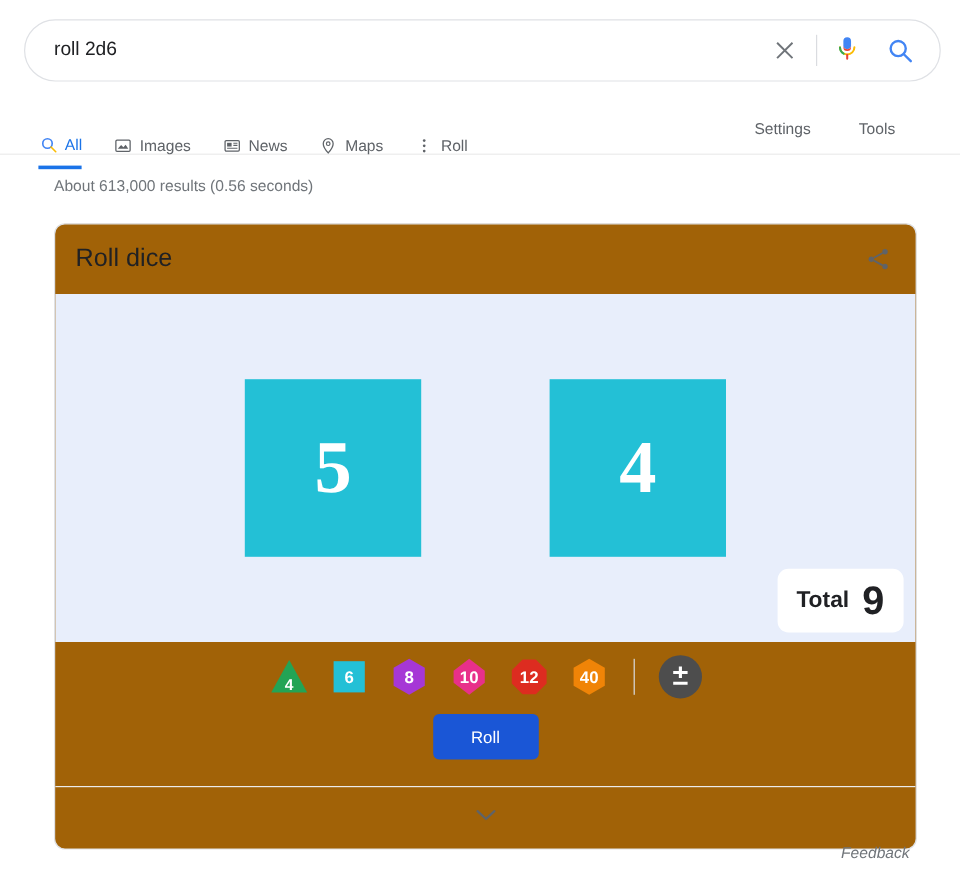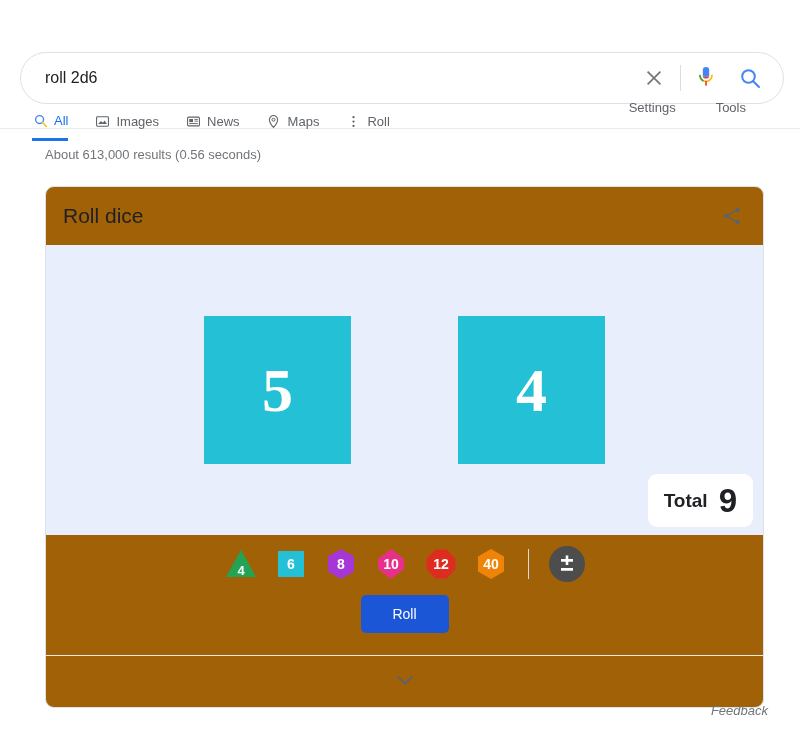--- a/index.html
+++ b/index.html
@@ -16,21 +16,20 @@
     position: relative;
   }
 
   
   .searchbar-wrap {
     position: absolute;
     left: 20px;
     top: 16px;
     width: 764px;
     height: 52px;
-    margin-top: 36px;
   }
   .searchbar {
     box-sizing: border-box;
     width: 100%;
     height: 100%;
     border: 1px solid #dfe1e5;
     border-radius: 26px;
     background: #fff;
     display: flex;
     align-items: center;
@@ -280,21 +279,21 @@
     border-top: 1px solid #ebebeb;
     height: 51px;
     display: flex;
     align-items: center;
     justify-content: center;
     cursor: pointer;
   }
 
   .feedback {
     position: absolute;
-    right: 32px;
+    right: 42px;
     top: 703px;
     font-size: 13px;
     color: #70757a;
     font-style: italic;
     cursor: pointer;
   }
 </style>
 </head>
 <body>
 

